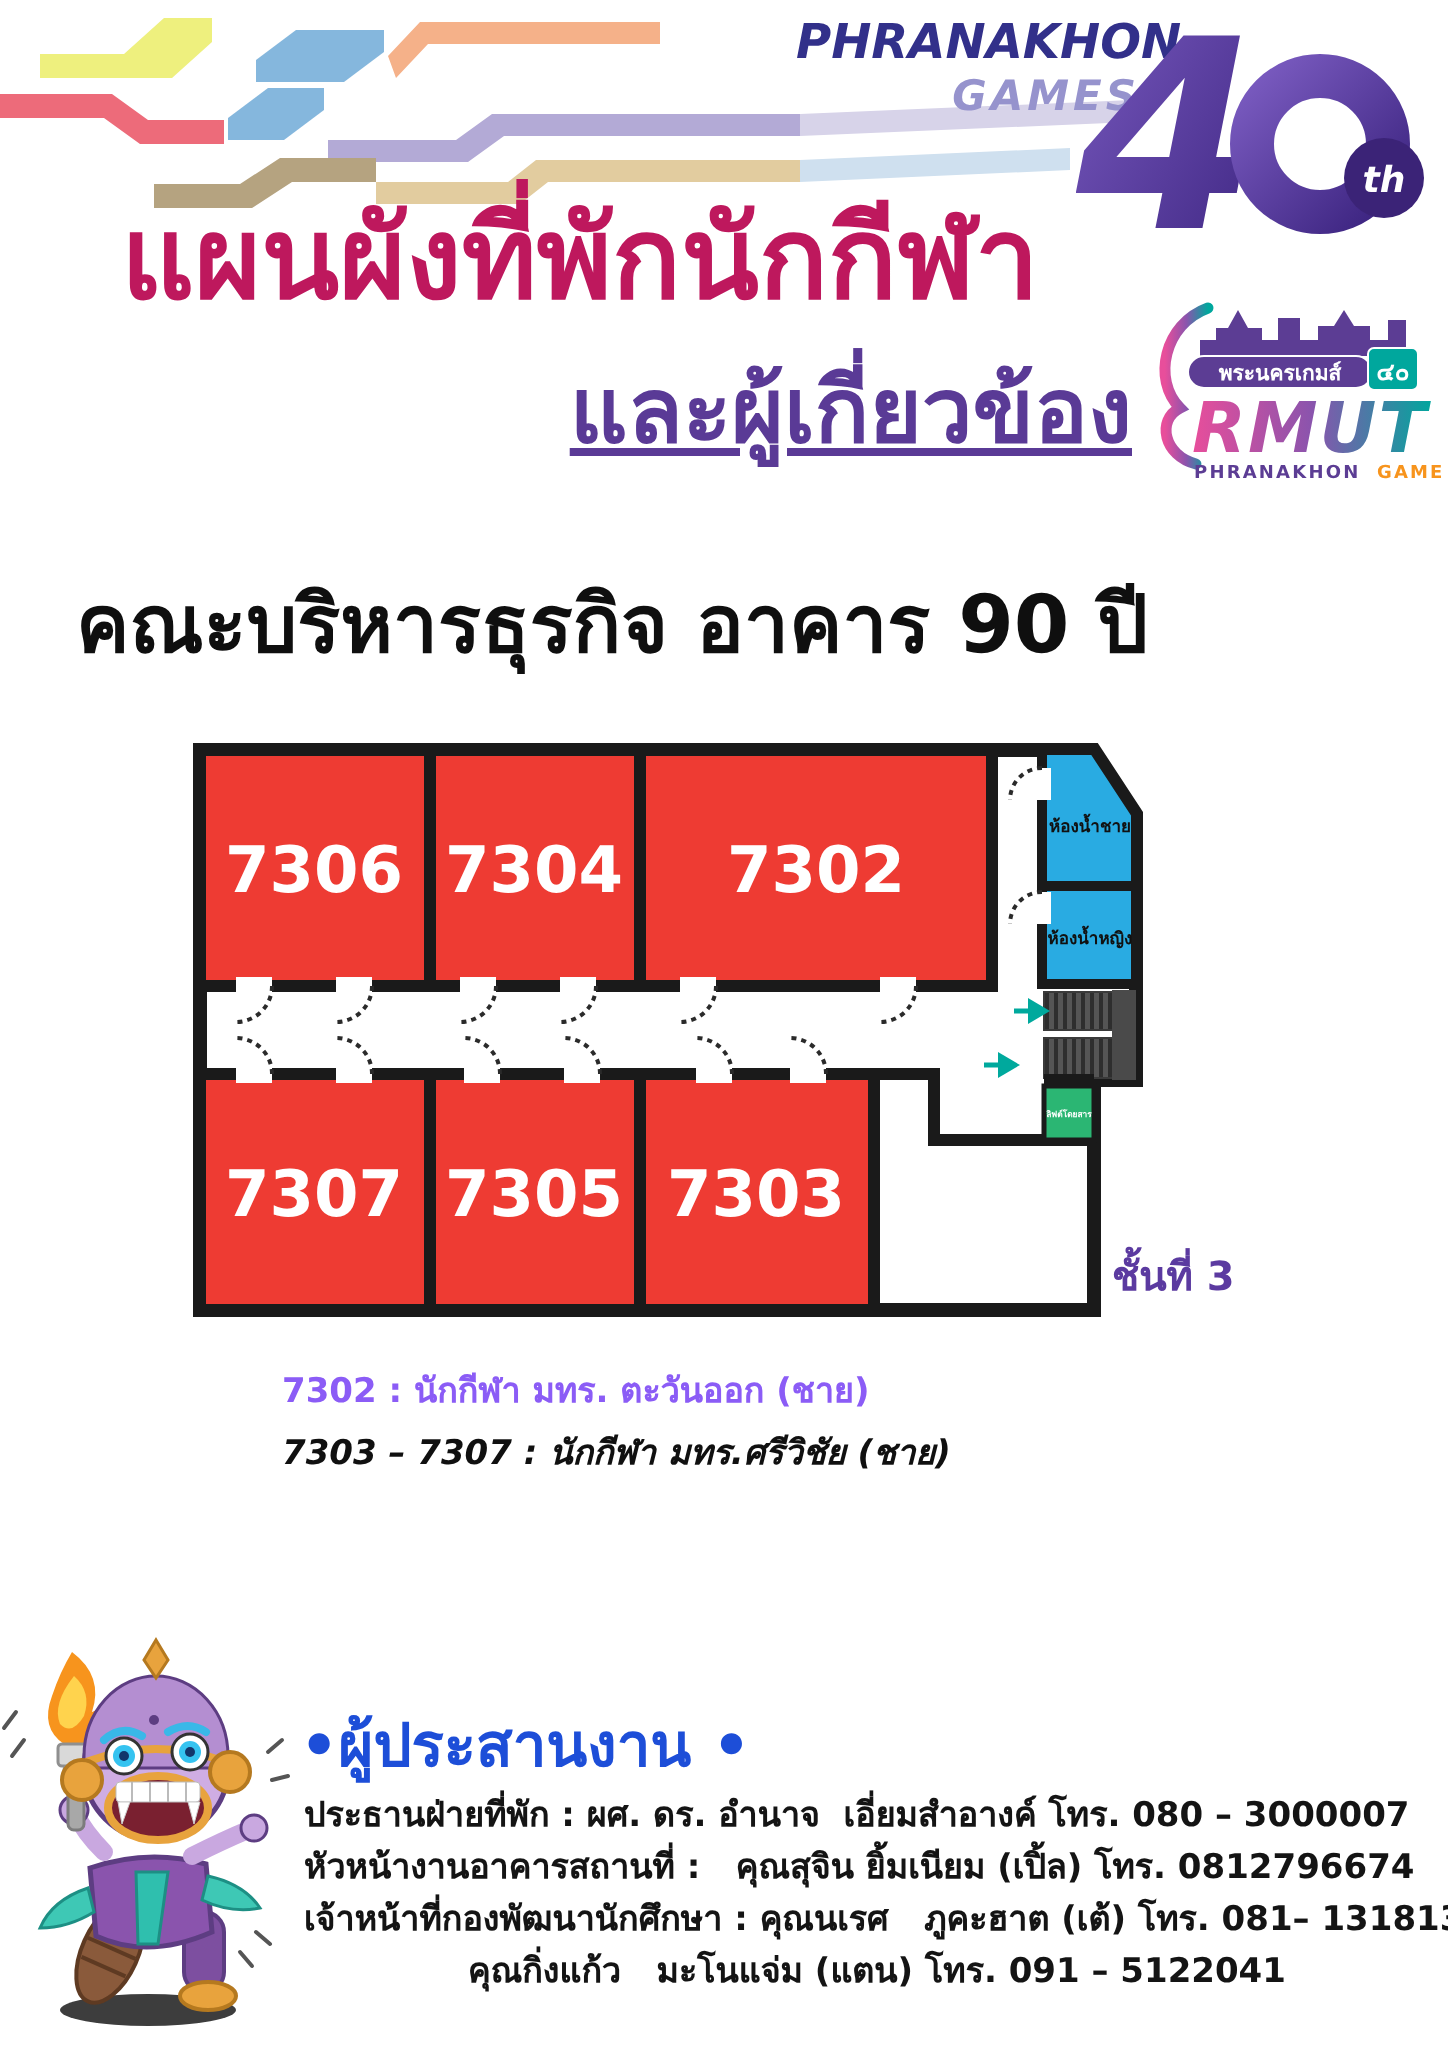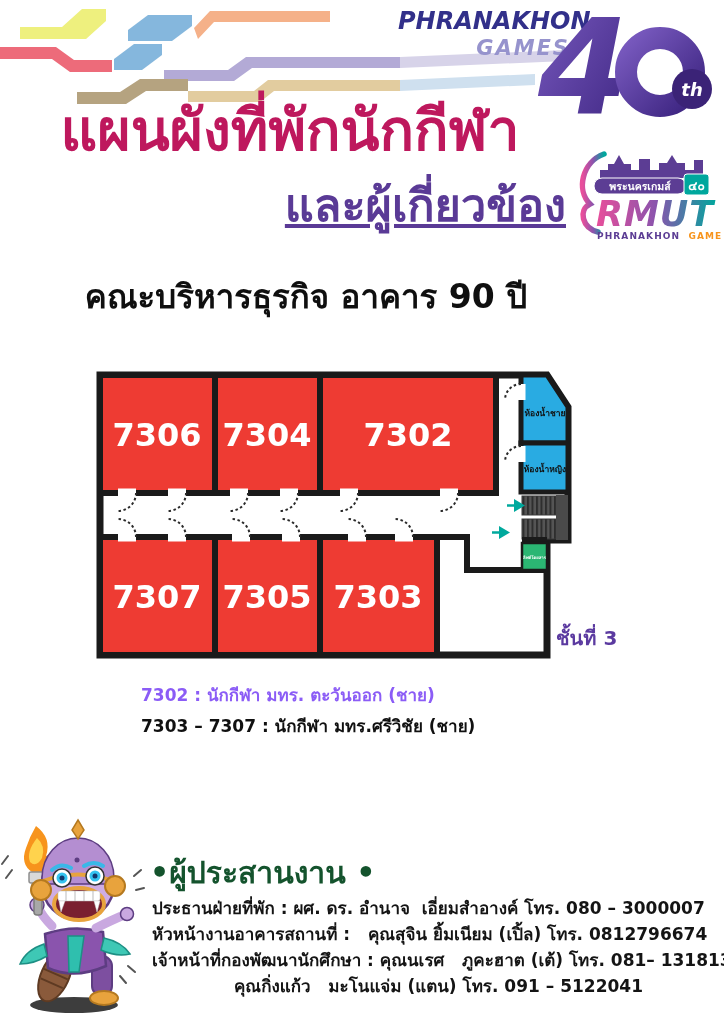--- a/index.html
+++ b/index.html
@@ -9,28 +9,28 @@
   .brand-top{left:398px;top:7px;width:172px;text-align:right;font-size:24px;font-weight:bold;
              font-style:italic;color:#32308a;}
   .brand-bottom{left:398px;top:36px;width:172px;text-align:right;font-size:21px;font-weight:bold;
              font-style:italic;color:#9693cd;letter-spacing:2px;}
   .forty{left:538px;top:6px;width:186px;height:125px;}
   .title1{left:14px;top:99px;width:552px;text-align:center;font-size:57px;font-weight:bold;
           color:#be185d;line-height:1.1;white-space:nowrap;}
   .title2{left:14px;top:181px;width:552px;text-align:right;font-size:45px;font-weight:bold;
           color:#5a3a96;line-height:1.1;white-space:nowrap;text-decoration:underline;}
   .rmut{left:574px;top:136px;width:148px;height:118px;}
-  .building{left:0;top:270px;width:612px;text-align:center;font-size:33px;font-weight:bold;
+  .building{left:0;top:280px;width:612px;text-align:center;font-size:40px;font-weight:bold;
             color:#0f0f0f;white-space:nowrap;}
   .plan{left:95px;top:350px;width:545px;height:315px;}
   .floor-label{left:556px;top:622px;font-size:20px;font-weight:bold;color:#5b3aa0;white-space:nowrap;}
   .legend-1{left:141px;top:681px;font-size:17px;font-weight:bold;color:#8b5cf6;white-space:pre;}
-  .legend-2{left:141px;top:712px;font-size:17px;font-weight:bold;color:#101010;white-space:pre;}
+  .legend-2{left:141px;top:712px;font-size:17px;font-weight:bold;color:#101010;white-space:pre;font-style:italic;}
   .mascot{left:0px;top:818px;width:155px;height:200px;}
-  .coord-heading{left:150px;top:849px;font-size:30px;font-weight:bold;color:#14532d;white-space:nowrap;}
+  .coord-heading{left:150px;top:849px;font-size:30px;font-weight:bold;color:#1d4ed8;white-space:nowrap;}
   .coord-lines{left:152px;top:895px;font-size:17px;font-weight:bold;color:#141414;line-height:26px;}
   .coord-line{white-space:pre;}
   .coord-line.indent{margin-left:82px;}
   .plan-room-num{font-size:32px;font-weight:bold;fill:#ffffff;}
   .plan-small{font-size:8.5px;font-weight:bold;fill:#111111;}
   .plan-tiny{font-size:4.2px;font-weight:bold;fill:#ffffff;}
   .arc{fill:none;stroke:#2a2a2a;stroke-width:2;stroke-dasharray:2.5 2.5;}
 </style>
 </head>
 <body>

